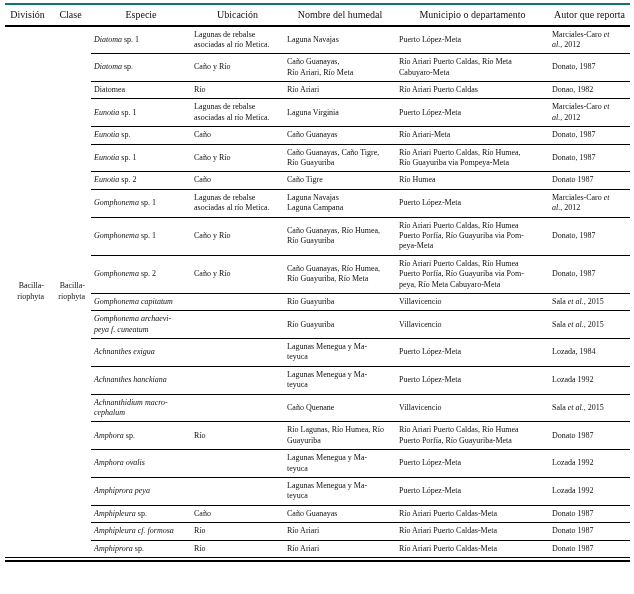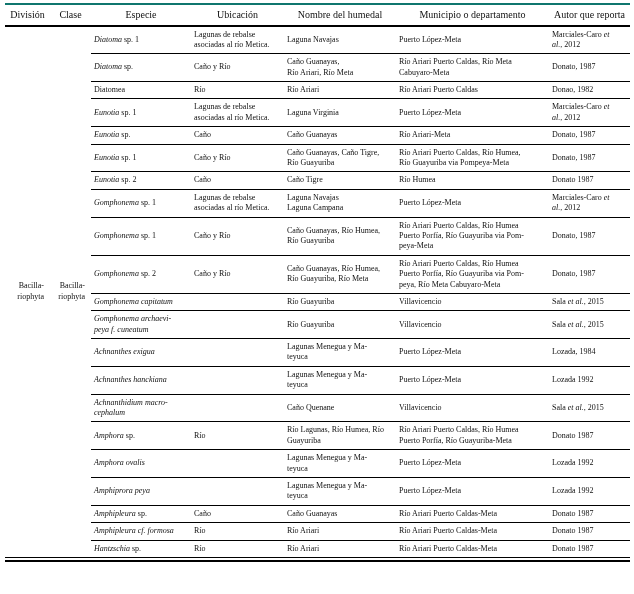--- a/index.html
+++ b/index.html
@@ -218,21 +218,21 @@
             <td><span>Donato 1987</span></td>
           </tr>
           <tr>
             <td><i>Amphipleura cf. formosa</i></td>
             <td><span>Río</span></td>
             <td><span>Río Ariari</span></td>
             <td><span>Río Ariari Puerto Caldas-Meta</span></td>
             <td><span>Donato 1987</span></td>
           </tr>
           <tr>
-            <td><i>Hantzschia</i><span> sp.</span></td>
+            <td><i>Amphiprora</i><span> sp.</span></td>
             <td><span>Río</span></td>
             <td><span>Río Ariari</span></td>
             <td><span>Río Ariari Puerto Caldas-Meta</span></td>
             <td><span>Donato 1987</span></td>
           </tr>
         </tbody>
     </table>
   </div>
 </div>
 

